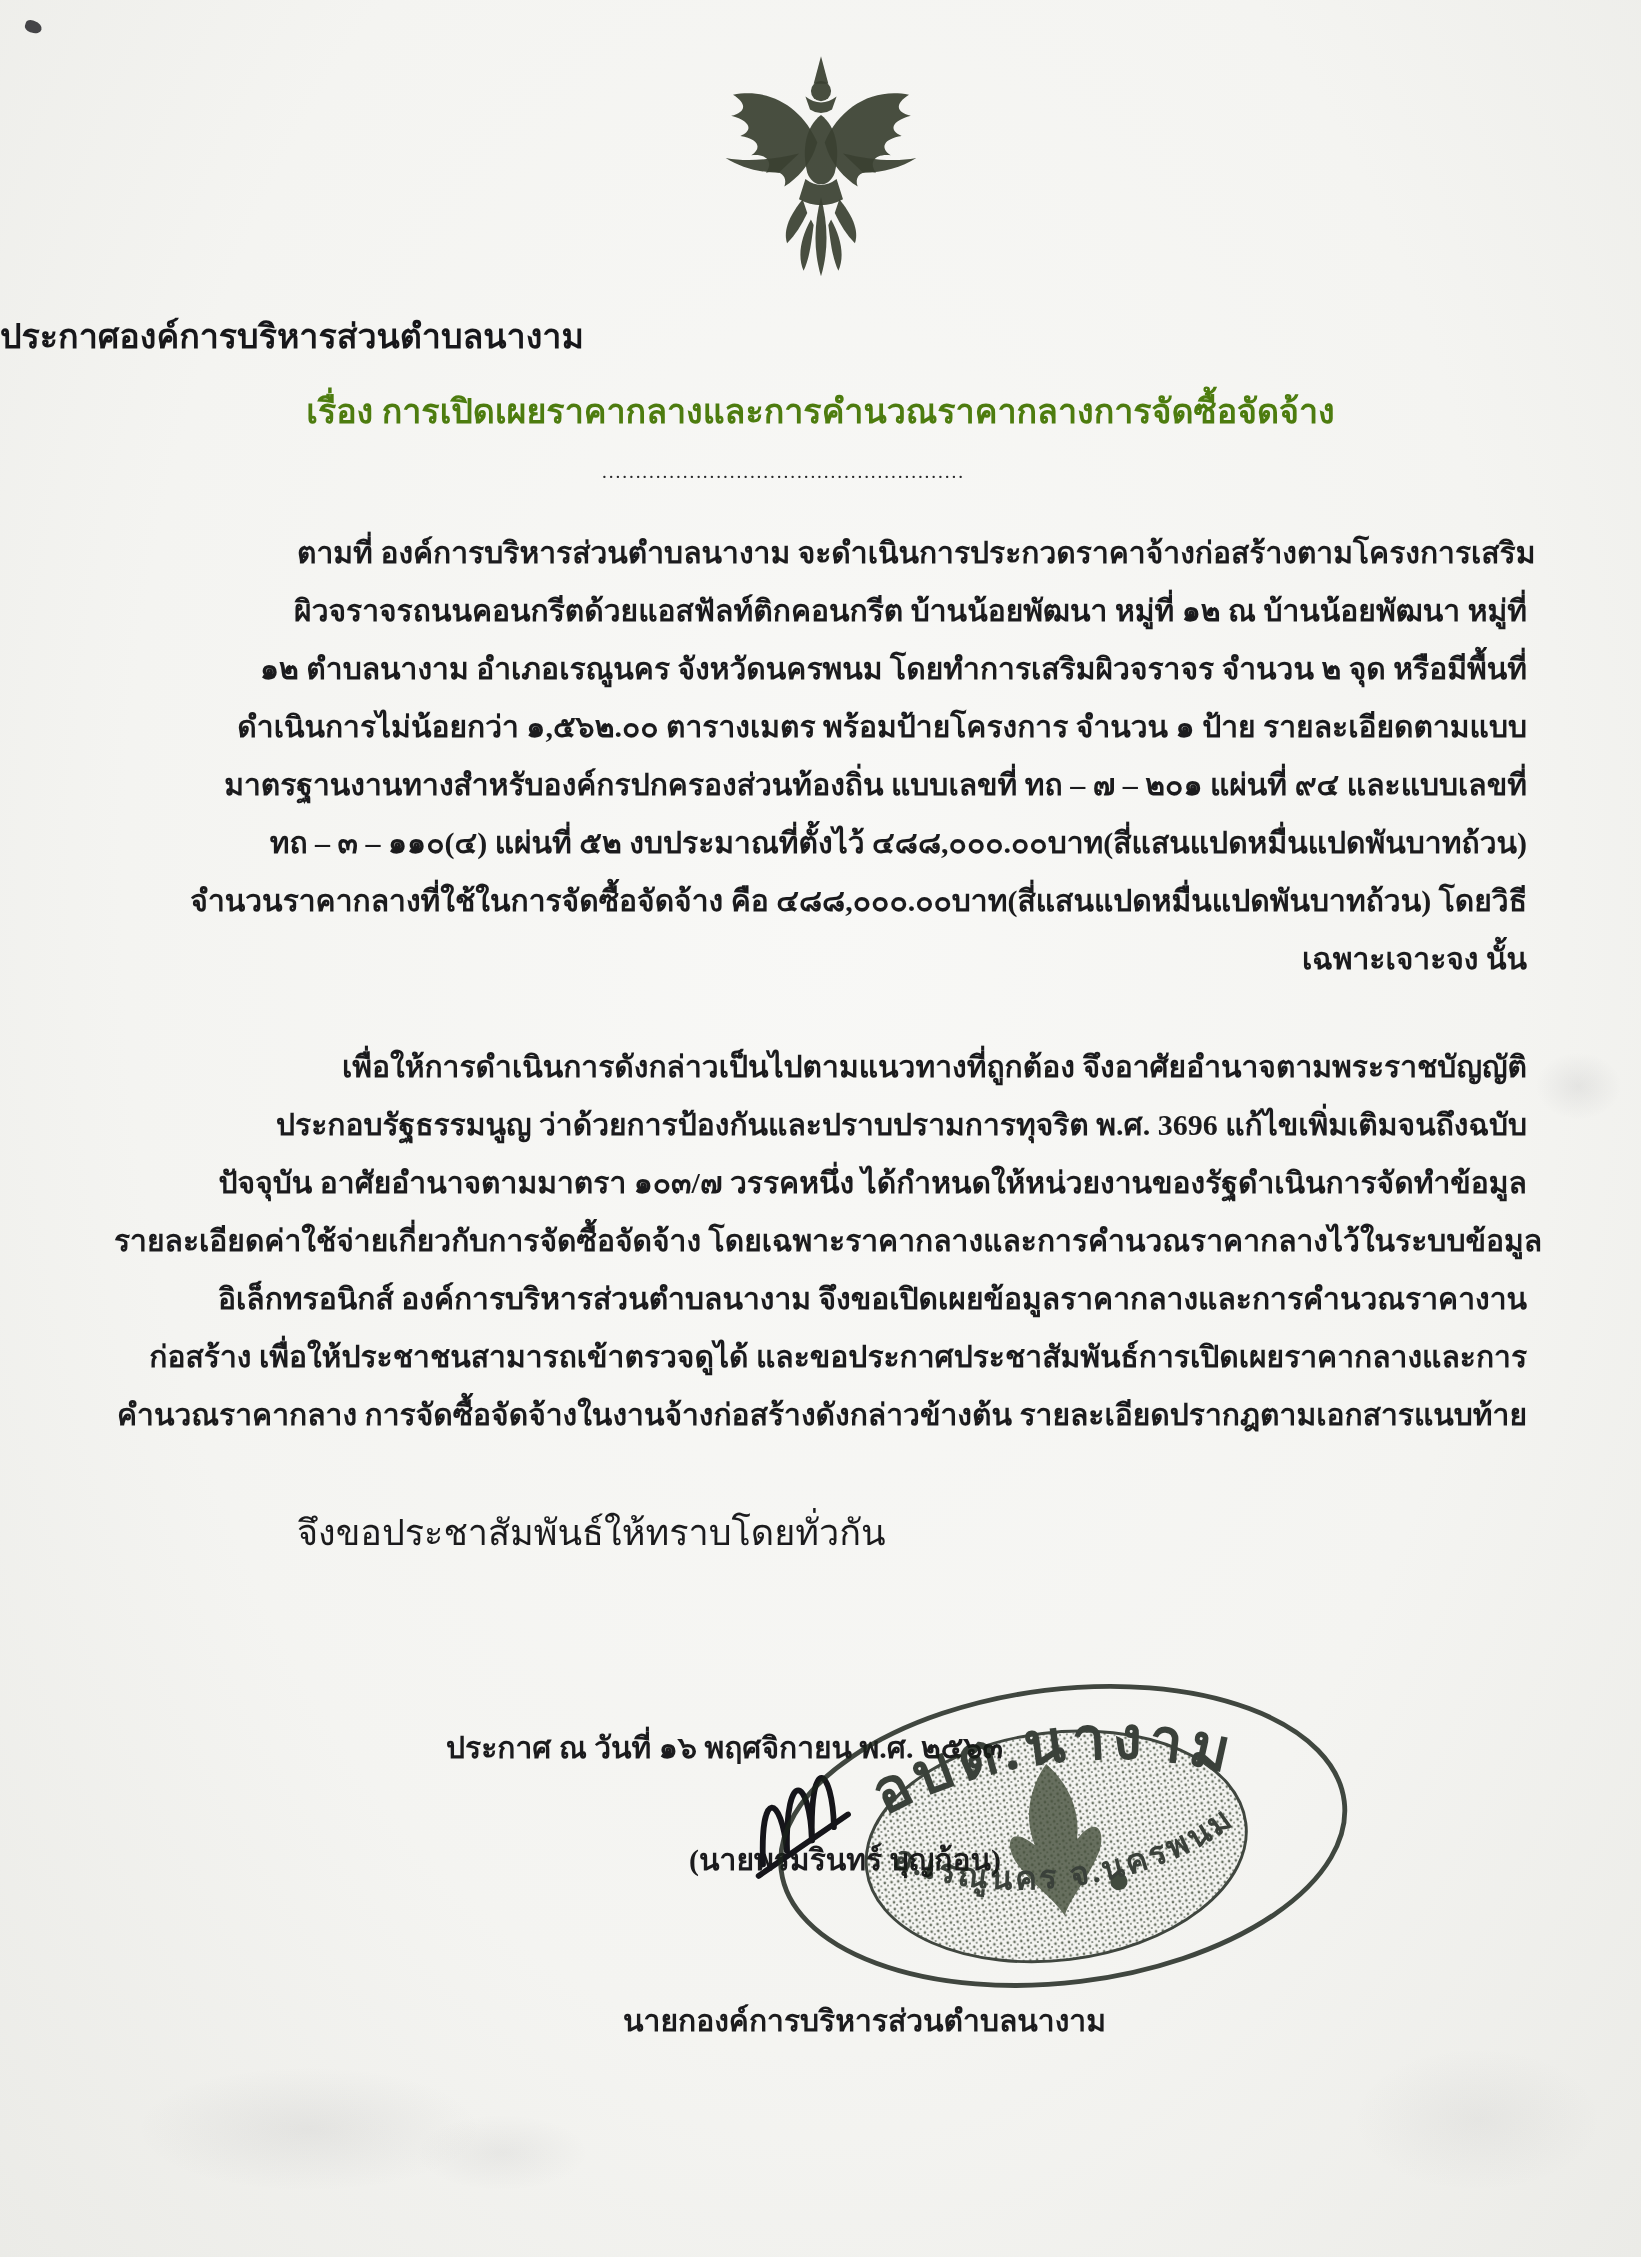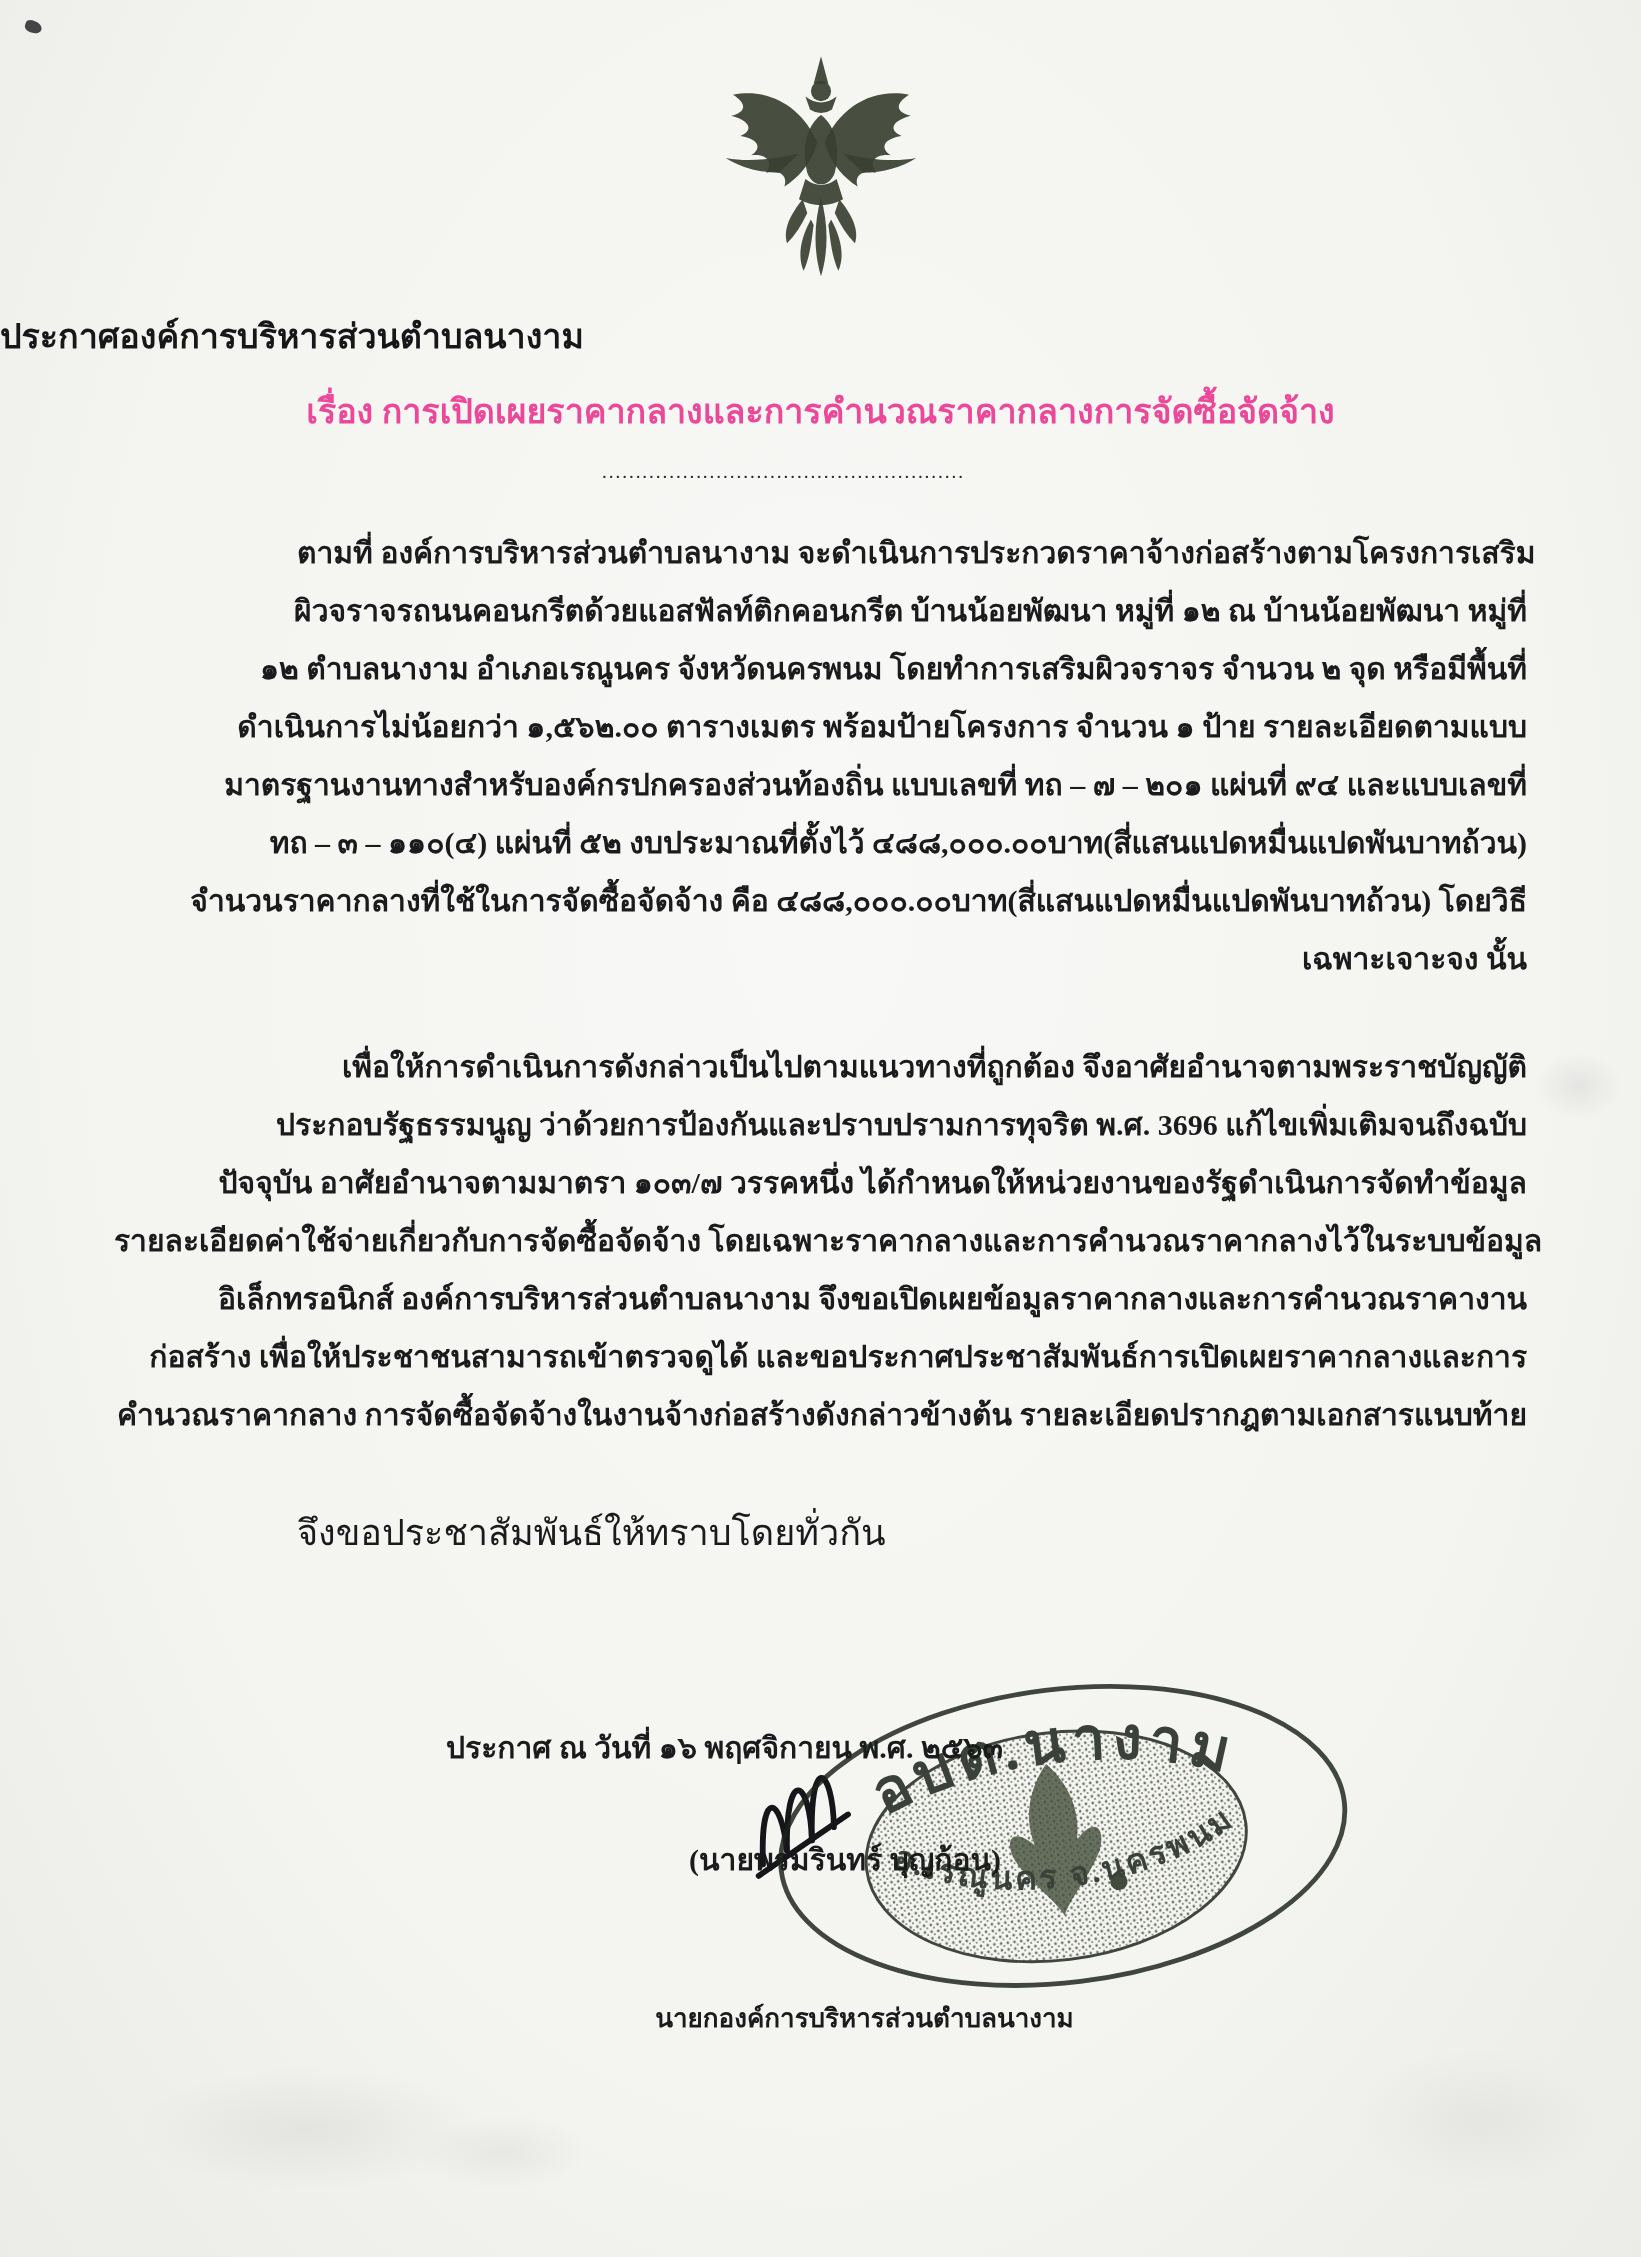--- a/index.html
+++ b/index.html
@@ -6,34 +6,34 @@
   body{
     width:1641px;height:2257px;position:relative;overflow:hidden;
     background:
       radial-gradient(ellipse at 50% 40%, #f8f8f6 0%, #f4f4f1 60%, #ebebe7 100%);
     font-family:"Liberation Serif","DejaVu Serif",serif;
     color:#1b1b1d;
   }
   .page{position:absolute;inset:0;}
   .emblem{display:block;margin:50px auto 0;width:220px;height:249px;}
   .title-line{margin-top:9.7px;text-align:left;font-size:34px;font-weight:bold;color:#17171a;}
-  .subject-line{margin-top:21px;text-align:center;font-size:34px;font-weight:bold;color:#ec4899;}
+  .subject-line{margin-top:21px;text-align:center;font-size:34px;font-weight:bold;color:#4d7c0f;}
   .divider{margin-top:23px;text-align:center;font-size:19.3px;letter-spacing:1.9px;color:#2a2a2c;
     transform:translateX(-37px);}
   .para{margin:41px 114px 0 114px;font-size:30px;font-weight:600;text-align:right;}
   .bline{height:58px;line-height:58px;white-space:nowrap;}
   .ind{padding-left:183px;}
   .p2{margin-top:50px;}
   .closing{margin:60px 114px 0 114px;padding-left:183px;font-size:36px;font-weight:400;height:58px;line-height:58px;}
   .issued{position:absolute;left:377px;top:1724px;width:695px;text-align:center;
     font-size:30px;font-weight:600;}
   .sig-name{position:absolute;left:536px;top:1836px;width:618px;text-align:center;
     font-size:30px;font-weight:600;}
   .sig-pos{position:absolute;left:454px;top:1997px;width:821px;text-align:center;
-    font-size:26px;font-weight:600;}
+    font-size:30px;font-weight:600;}
   .stamp{position:absolute;left:763px;top:1670px;width:599px;height:328px;opacity:.92;}
   .scribble{position:absolute;left:730px;top:1734px;width:154px;height:145px;}
   .speck{position:absolute;left:25px;top:21px;width:17.4px;height:11.6px;background:#26262a;
     border-radius:40% 60% 55% 45%;transform:rotate(18deg);opacity:.85;}
   .smudge{position:absolute;border-radius:50%;pointer-events:none;}
   .sm1{left:135px;top:2066px;width:348px;height:126px;
     background:radial-gradient(ellipse, rgba(60,60,70,.07), rgba(60,60,70,0) 70%);}
   .sm2{left:415px;top:2114px;width:174px;height:77px;
     background:radial-gradient(ellipse, rgba(60,60,70,.06), rgba(60,60,70,0) 70%);}
   .sm3{left:1352px;top:2047px;width:251px;height:145px;

